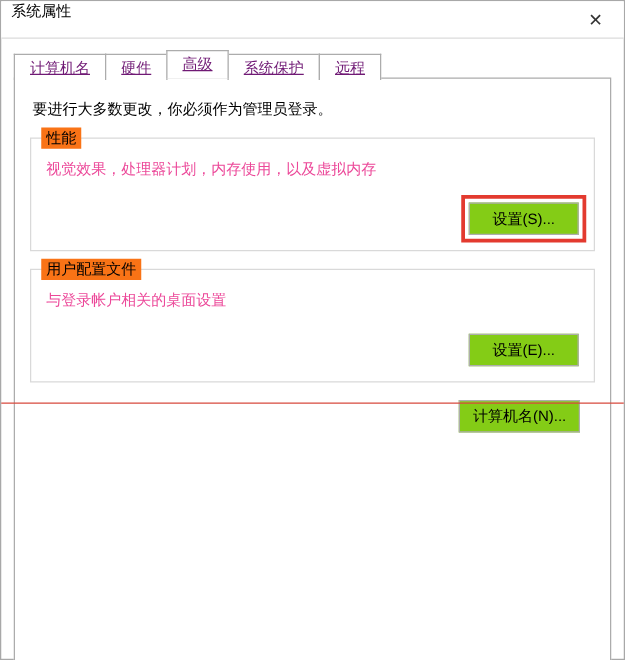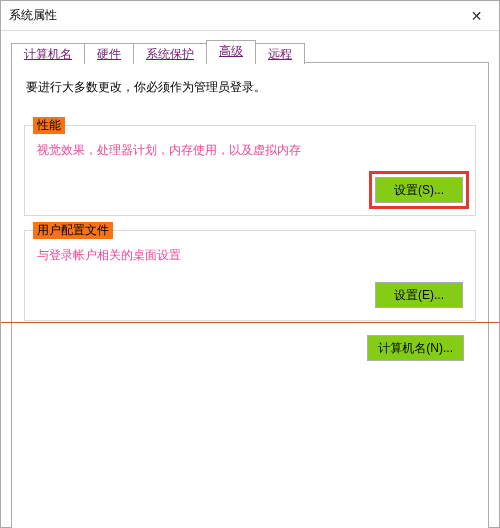--- a/index.html
+++ b/index.html
@@ -16,21 +16,20 @@
       width: 500px;
       height: 528px;
       border: 1px solid #a8a8a8;
       background: #fff;
       display: flex;
       flex-direction: column;
       position: relative;
     }
     .titlebar {
       display: flex;
-      align-items: center;
       justify-content: space-between;
       height: 30px;
       padding: 0 0 0 8px;
       border-bottom: 1px solid #dcdcdc;
       background: #fff;
     }
     .titlebar .title { font-size: 12px; color: #000; }
     .titlebar .close {
       width: 45px;
       height: 29px;
@@ -74,21 +73,21 @@
       z-index: 3;
     }
     .tabpanel {
       border: 1px solid #acacac;
       background: #fff;
       padding: 14px 12px 10px 12px;
       min-height: 476px;
       position: relative;
       z-index: 1;
     }
-    .notice { color: #000; margin: 2px 2px 29px 2px; }
+    .notice { color: #000; margin: 2px 2px 14px 2px; }
     .group {
       border: 1px solid #d9d9d9;
       padding: 10px 12px 12px 12px;
       margin-bottom: 14px;
       position: relative;
     }
     .group-title {
       position: absolute;
       top: -9px;
       left: 8px;
@@ -141,22 +140,22 @@
     <div class="close">
       <span>✕</span>
     </div>
   </div>
 
   <div class="content">
 
     <div class="tabs">
       <div class="tab inactive">计算机名</div>
       <div class="tab inactive">硬件</div>
+      <div class="tab active">高级</div>
       <div class="tab inactive">系统保护</div>
-      <div class="tab active">高级</div>
       <div class="tab inactive">远程</div>
     </div>
 
     <div class="tabpanel">
 
       <div class="notice">要进行大多数更改，你必须作为管理员登录。</div>
 
       <div class="group">
         <div class="group-title">性能</div>
         <div class="group-desc">视觉效果，处理器计划，内存使用，以及虚拟内存</div>

